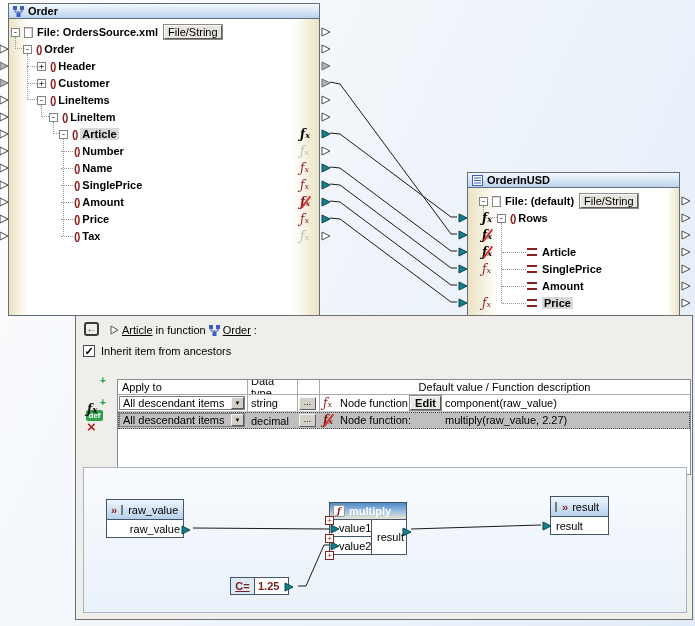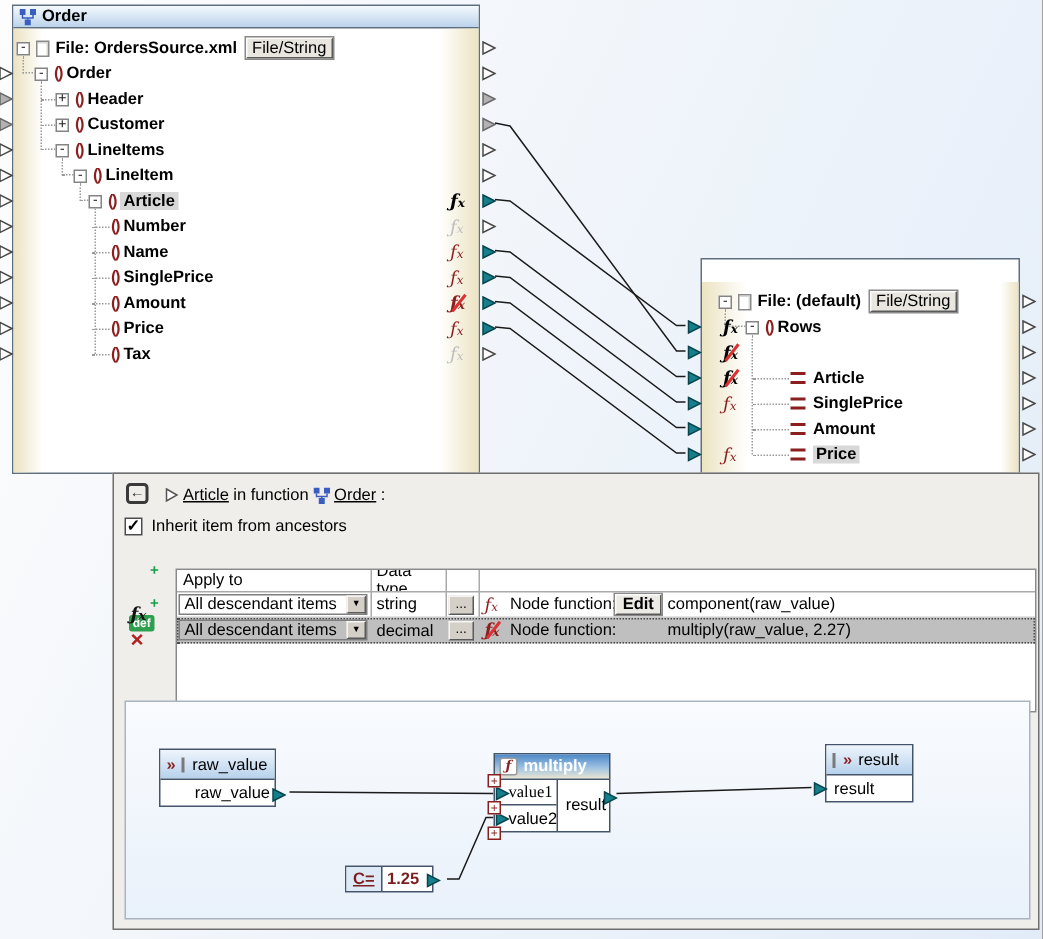--- a/index.html
+++ b/index.html
@@ -296,20 +296,29 @@
   <svg class="wires" width="695" height="626">
     <polyline points="330,82 340,84 451,234 457,234" fill="none" stroke="#1a1a1a" stroke-width="1"></polyline>
     <polyline points="330,133 340,134 451,217 457,217" fill="none" stroke="#1a1a1a" stroke-width="1"></polyline>
     <polyline points="330,167 340,168 451,251 457,251" fill="none" stroke="#1a1a1a" stroke-width="1"></polyline>
     <polyline points="330,184 340,185 451,268 457,268" fill="none" stroke="#1a1a1a" stroke-width="1"></polyline>
     <polyline points="330,201 340,202 451,285 457,285" fill="none" stroke="#1a1a1a" stroke-width="1"></polyline>
     <polyline points="330,218 340,219 451,302 457,302" fill="none" stroke="#1a1a1a" stroke-width="1"></polyline>
   </svg>
 
   <div class="comp" style="left:467px; top:172px; width:213px; height:144px;">
+    <div class="comp-title">
+      <svg width="11" height="11">
+        <rect x="0.5" y="0.5" width="10" height="10" fill="#fff" stroke="#3a5dc0"></rect>
+        <line x1="2" y1="3" x2="9" y2="3" stroke="#3a5dc0"></line>
+        <line x1="2" y1="5.5" x2="9" y2="5.5" stroke="#3a5dc0"></line>
+        <line x1="2" y1="8" x2="9" y2="8" stroke="#3a5dc0"></line>
+      </svg>
+      <span>OrderInUSD</span>
+    </div>
     <div class="strip strip-l" style="width:30px;"></div>
     <div class="strip strip-r" style="width:12px;"></div>
 
     <div class="guide corner" style="left:15px; top:33px; width:14px; height:12px;"></div>
     <div class="guide" style="left:33px; top:50px; height:80px;"></div>
 
     <div class="trow" style="top:20px; padding-left:11px;">
       <span class="ebox">-</span>
       <span class="fileic"></span>
       <span>File: (default)</span>
@@ -419,20 +428,21 @@
     <div class="addplus" style="left:24px; top:81px;">+</div>
     <div class="delx">×</div>
 
     <div class="tbl">
       <div class="vline" style="left:129px;"></div>
       <div class="vline" style="left:179px;"></div>
       <div class="vline" style="left:201px;"></div>
       <div class="hdr">
         <div class="cell" style="left:0; width:129px; padding-left:4px;">Apply to</div>
         <div class="cell" style="left:129px; width:50px; padding-left:4px;">Data type</div>
+        <div class="cell" style="left:201px; right:0; justify-content:center;">Default value / Function description</div>
       </div>
 
       <div class="rrow r1">
         <div class="cell" style="left:0; width:129px;">
           <div class="combo">
             <span class="ctxt">All descendant items</span>
             <span class="cbtn">▼</span>
           </div>
         </div>
         <div class="cell" style="left:129px; width:50px; padding-left:4px;">string</div>
@@ -486,21 +496,21 @@
             <polygon class="tri-teal" points="1,1 9,5 1,9"></polygon>
           </svg>
       </div>
 
       <div class="fbox" style="left:245px; top:34px; width:78px;">
         <div class="fnh">
           <span class="fnfxbadge"><span>ƒ</span></span>
           <span>multiply</span>
         </div>
         <div style="position:relative; height:34px;">
-          <div style="position:absolute; left:0; top:0; width:41px; height:17px; border-bottom:1px solid #44546a; display:flex; align-items:center; padding-left:9px;font-family:Liberation Serif, serif;">
+          <div style="position:absolute; left:0; top:0; width:41px; height:17px; border-bottom:1px solid #44546a; display:flex; align-items:center; padding-left:9px;">
             <span>value1</span>
           </div>
           <div style="position:absolute; left:0; top:17px; width:41px; height:17px; display:flex; align-items:center; padding-left:9px;">
             <span>value2</span>
           </div>
           <div style="position:absolute; left:41px; top:0; bottom:0; right:0; border-left:1px solid #44546a; display:flex; align-items:center; justify-content:flex-end; padding-right:2px;">
             <span>result</span>
           </div>
           <svg class="conn" style="left:0px; top:4px;" width="10" height="10">
               <polygon class="tri-teal" points="1,1 9,5 1,9"></polygon>

